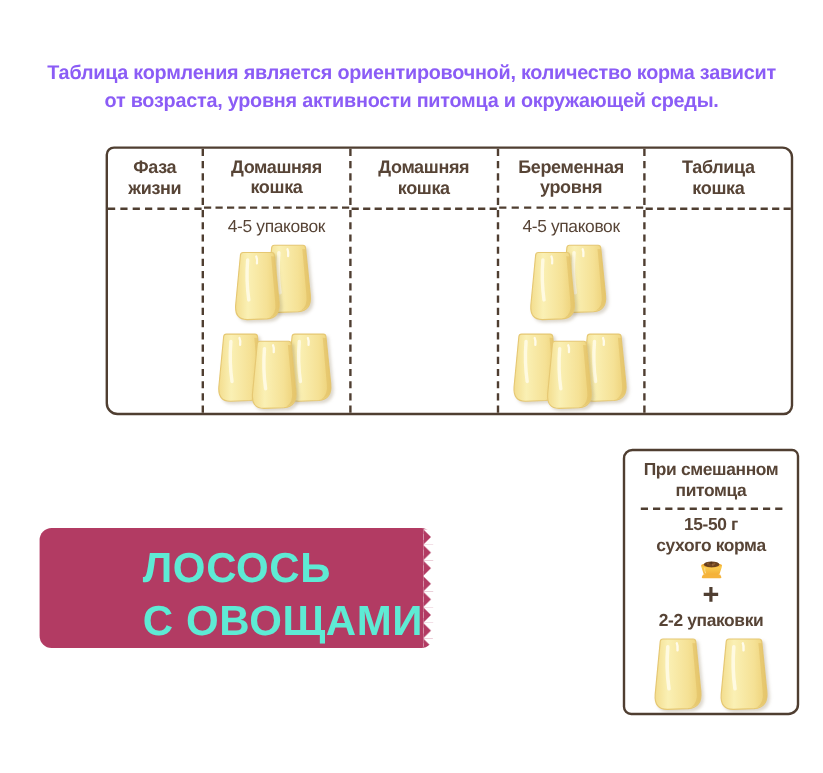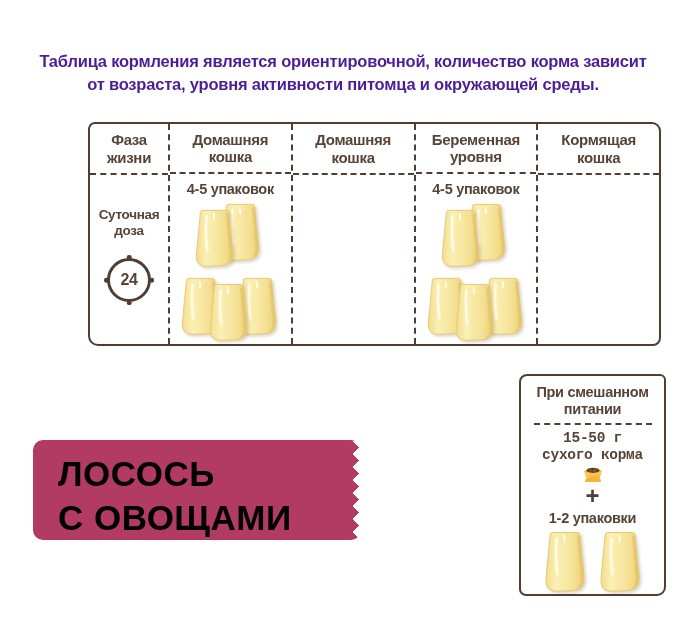--- a/index.html
+++ b/index.html
@@ -6,21 +6,21 @@
   .canvas{
     position:relative;width:686px;height:644px;background:#ffffff;overflow:hidden;
     font-family:"Liberation Sans","DejaVu Sans",sans-serif;color:#574436;
   }
   .ml{white-space:pre-line;}
 
   
   .disclaimer{
     position:absolute;top:50px;left:50%;transform:translateX(-50%);
     width:650px;margin:0;text-align:center;
-    font-size:16.5px;font-weight:700;line-height:1.42;letter-spacing:-0.2px;color:#4c1d95;
+    font-size:16.5px;font-weight:700;line-height:1.42;letter-spacing:-0.2px;color:#8b5cf6;
   }
 
   
   .feed-table{
     position:absolute;left:88px;top:122px;width:573px;height:224px;
     border:2px solid #4f3e31;border-radius:7px 9px 8px 10px;
     display:flex;box-sizing:border-box;background:#fff;
   }
   .col{display:flex;flex-direction:column;box-sizing:border-box;}
   .phase-col{width:80px;flex:0 0 80px;border-right:2px dashed #4f3e31;}
@@ -28,21 +28,21 @@
   .data-col{flex:1;}
   .data-col:not(:last-child){border-right:2px dashed #4f3e31;}
   .cell{box-sizing:border-box;}
   .cell.head{
     height:51px;border-bottom:2px dashed #4f3e31;
     display:flex;align-items:center;justify-content:center;text-align:center;
     font-size:15px;font-weight:700;line-height:1.16;letter-spacing:-0.3px;
   }
   .cell.body{flex:1;display:flex;flex-direction:column;align-items:center;}
   .col-amount{
-    margin-top:7px;height:18px;font-size:14.5px;font-weight:700;letter-spacing:-0.3px;text-align:left;
+    margin-top:7px;height:18px;font-size:14.5px;font-weight:400;letter-spacing:-0.3px;text-align:left;
   }
   .pouch-groups{margin-top:3px;display:flex;flex-direction:column;align-items:center;}
   .pouch-group{position:relative;width:104px;height:70px;}
   .pouch-group + .pouch-group{margin-top:2px;}
   .pouch{width:45px;height:61px;filter:drop-shadow(2px 2px 1.5px rgba(120,100,60,.25));}
   .pouch-group .pouch{position:absolute;}
   .g2-0{left:40px;top:0;}   .g2-1{left:14px;top:6px;}
   .g3-0{left:0;top:2px;}    .g3-1{left:57px;top:2px;}  .g3-2{left:28px;top:8px;}
 
   
@@ -60,41 +60,41 @@
   .clock .e{right:0;top:50%;transform:translateY(-50%);}
 
   
   .mixed-box{
     position:absolute;left:519px;top:374px;width:147px;height:222px;
     border:2px solid #4f3e31;border-radius:8px 6px 9px 7px;box-sizing:border-box;
     display:flex;flex-direction:column;align-items:center;overflow:hidden;background:#fff;
   }
   .mixed-title{margin-top:8px;font-size:14.5px;font-weight:700;line-height:1.18;text-align:center;letter-spacing:-0.3px;}
   .mixed-divider{width:118px;border-top:2.5px dashed #4f3e31;margin:5px 0 5px;}
-  .mixed-dry{font-size:14.5px;font-weight:700;line-height:1.18;text-align:center;letter-spacing:-0.3px;font-family:Liberation Mono, monospace;}
+  .mixed-dry{font-size:14.5px;font-weight:700;line-height:1.18;text-align:center;letter-spacing:-0.3px;}
   .bowl{width:48px;height:34px;margin-top:3px;}
   .mixed-plus{font-size:24px;font-weight:800;line-height:1;margin-top:1px;color:#4f3e31;}
   .mixed-wet{font-size:14.5px;font-weight:700;letter-spacing:-0.3px;margin-top:2px;}
   .mixed-pouches{display:flex;gap:9px;justify-content:center;margin-top:4px;}
   .mixed-pouches .pouch{width:46px;height:64px;}
 
   
   .badge{
     position:absolute;left:33px;top:440px;width:328px;height:100px;
     background:#b23b63;border-radius:10px;
   }
   .badge::after{
     content:"";position:absolute;top:1px;bottom:1px;right:-1px;width:9px;
     background-image:
       linear-gradient(225deg,#ffffff 6.4px,transparent 6.5px),
       linear-gradient(315deg,#ffffff 6.4px,transparent 6.5px);
     background-size:9px 13px;background-repeat:repeat-y;
   }
   .badge-text{
-    padding:12px 0 0 25px;color:#000000;
+    padding:12px 0 0 86px;color:#5eead4;
     font-size:35px;font-weight:700;line-height:1.26;letter-spacing:0.5px;
   }
 </style>
 </head>
 <body>
 
 <svg width="0" height="0" style="position:absolute" aria-hidden="true">
   <defs>
     <linearGradient id="pouchGrad" x1="0" y1="0" x2="1" y2="0">
       <stop offset="0" stop-color="#f3dd8e"></stop>
@@ -117,33 +117,20 @@
 
 <div class="canvas">
 
   <p class="disclaimer ml">Таблица кормления является ориентировочной, количество корма зависит
 от возраста, уровня активности питомца и окружающей среды.</p>
 
   <div class="feed-table">
     <div class="col phase-col">
       <div class="cell head ml">Фаза
 жизни</div>
-      <div class="cell body">
-        <div class="dose-label ml">Суточная
-доза</div>
-        <div class="clock">
-          <span class="dot n"></span>
-          <span class="dot e"></span>
-          <span class="dot s"></span>
-          <span class="dot w"></span>
-          <span class="clock-ring">
-            <span class="clock-num">24</span>
-          </span>
-        </div>
-      </div>
     </div>
     <div class="cols">
     <div class="col data-col">
       <div class="cell head ml col-label">Домашняя
 кошка</div>
       <div class="cell body">
         <div class="col-amount">4-5 упаковок</div>
         <div class="pouch-groups">
               <div class="pouch-group">
                 <svg viewBox="0 0 46 64" class="pouch g2-0">
@@ -196,53 +183,53 @@
                 </svg>
                 <svg viewBox="0 0 46 64" class="pouch g3-2">
                   <use href="#pouch-shape"></use>
                 </svg>
               </div>
             </div>
       </div>
     </div>
 
     <div class="col data-col">
-      <div class="cell head ml col-label">Кормящая
+      <div class="cell head ml col-label">Таблица
 кошка</div>
     </div>
   </div>
   </div>
 
   <div class="badge">
     <div class="badge-text ml">ЛОСОСЬ
 С ОВОЩАМИ</div>
   </div>
 
   <div class="mixed-box">
     <div class="mixed-title ml">При смешанном
-питании</div>
+питомца</div>
     <div class="mixed-divider"></div>
     <div class="mixed-dry ml">15-50 г
 сухого корма</div>
     <svg class="bowl" viewBox="0 0 64 46">
       <ellipse cx="32" cy="13" rx="26" ry="6.5" fill="#f5b33b"></ellipse>
       <ellipse cx="32" cy="10" rx="19" ry="7.5" fill="#6b4220"></ellipse>
       <circle cx="23" cy="8" r="2.6" fill="#8a5a2e"></circle>
         <circle cx="31" cy="6" r="2.6" fill="#54331a"></circle>
       <circle cx="39" cy="8.5" r="2.6" fill="#8a5a2e"></circle>
         <circle cx="27" cy="11.5" r="2.6" fill="#7a4a26"></circle>
       <circle cx="35" cy="11" r="2.6" fill="#95653a"></circle>
         <circle cx="43" cy="11.5" r="2.2" fill="#6b4220"></circle>
       <circle cx="19" cy="11" r="2.2" fill="#5e3a1d"></circle>
       <path d="M6 14 Q32 22 58 14 L52 32 Q51 36 46 36 H18 Q13 36 12 32 Z" fill="url(#bowlGrad)"></path>
       <path d="M11 35 H53 L56 41 Q57 44 53 44 H11 Q7 44 8 41 Z" fill="#f5b33b"></path>
       <path d="M15 19 Q14.5 26 17 31" stroke="#fde49a" stroke-width="2.4" fill="none" stroke-linecap="round" opacity="0.9"></path>
     </svg>
     <div class="mixed-plus">+</div>
-    <div class="mixed-wet">1-2 упаковки</div>
+    <div class="mixed-wet">2-2 упаковки</div>
     <div class="mixed-pouches">
         <svg viewBox="0 0 46 64" class="pouch">
           <use href="#pouch-shape"></use>
         </svg>
         <svg viewBox="0 0 46 64" class="pouch">
           <use href="#pouch-shape"></use>
         </svg>
       </div>
   </div>
 

